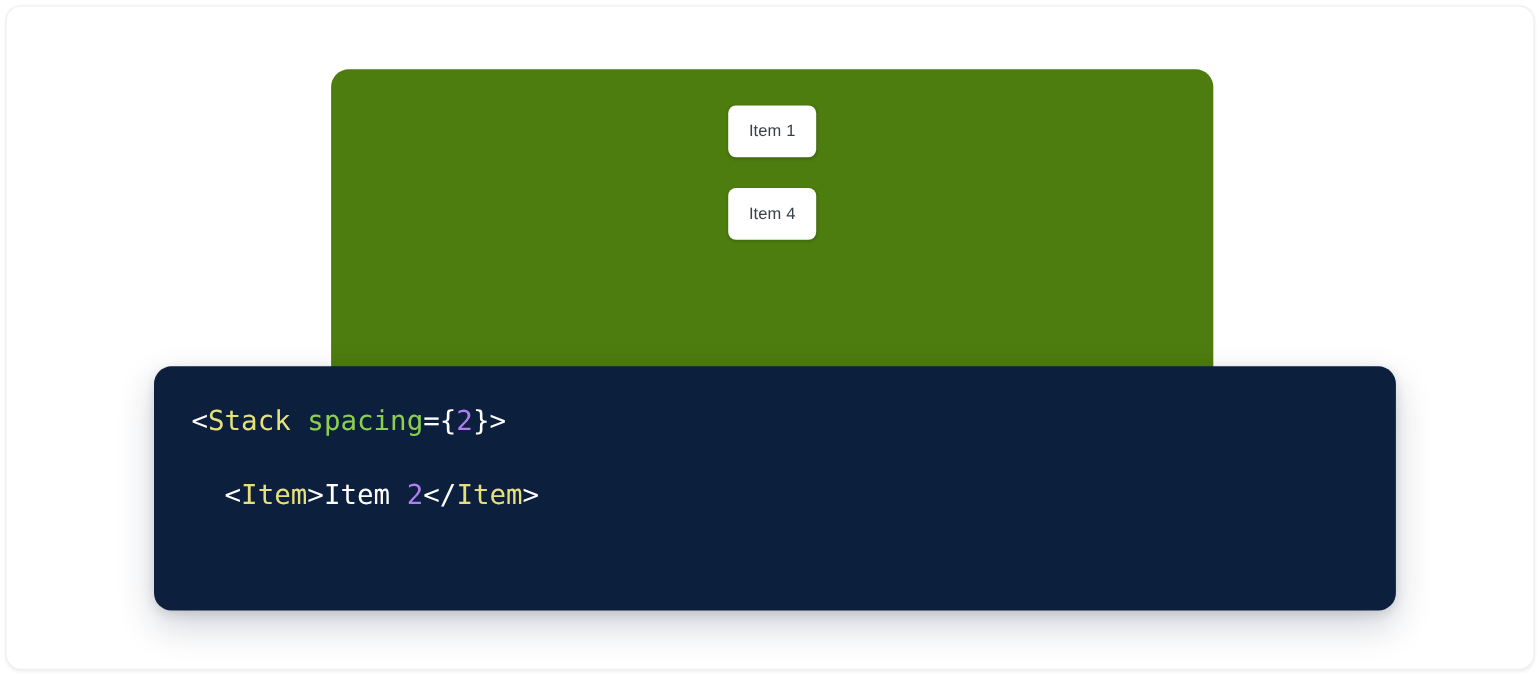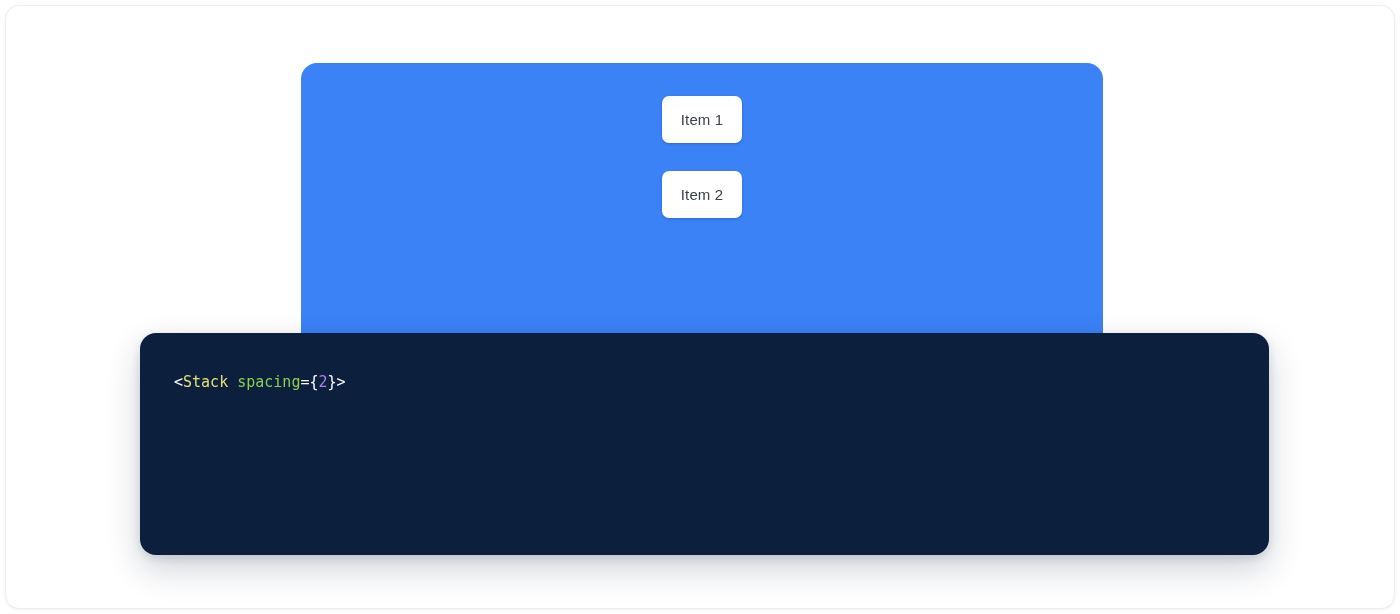--- a/index.html
+++ b/index.html
@@ -34,21 +34,21 @@
     overflow: hidden;
   }
 
   
   .preview-surface {
     position: absolute;
     left: 295px;
     top: 57px;
     width: 802px;
     height: 330px;
-    background: #3b82f6;
+    background: #4d7c0f;
     border-radius: 16px;
   }
 
   
   .stack {
     position: absolute;
     left: 0;
     top: 33px;
     width: 802px;
     display: flex;
@@ -84,21 +84,21 @@
     background: #0c1f3d;
     border-radius: 16px;
     box-shadow: 0 14px 34px rgba(12, 31, 61, 0.20),
                 0 3px 10px rgba(12, 31, 61, 0.12);
     padding: 33px 0 0 34px;
     overflow: hidden;
   }
 
   .code-block {
     font-family: "DejaVu Sans Mono", "Liberation Mono", monospace;
-    font-size: 15px;
+    font-size: 25px;
     line-height: 33.6px;
     white-space: pre;
     color: #ffffff;
     letter-spacing: 0px;
   }
 
   .code-line { display: block; height: 33.6px; }
 
   
   .tok-punct  { color: #ffffff; }
@@ -112,25 +112,26 @@
 
 <div id="page-root">
   <div class="page-frame">
 
     <div class="preview-surface">
       <div class="stack">
         <div class="stack-item">
           <span>Item 1</span>
         </div>
         <div class="stack-item">
-          <span>Item 2</span>
+          <span>Item 4</span>
         </div>
       </div>
     </div>
 
     <div class="code-panel">
       <pre class="code-block" id="code-block"><span class="code-line"><span class="tok-punct">&lt;</span><span class="tok-tag">Stack</span><span class="tok-text"> </span><span class="tok-attr">spacing</span><span class="tok-punct">={</span><span class="tok-num">2</span><span class="tok-punct">}&gt;</span></span>
+<span class="code-line">  <span class="tok-punct">&lt;</span><span class="tok-tag">Item</span><span class="tok-punct">&gt;</span><span class="tok-text">Item </span><span class="tok-num">2</span><span class="tok-punct">&lt;/</span><span class="tok-tag">Item</span><span class="tok-punct">&gt;</span></span>
 
 </pre>
     </div>
 
   </div>
 </div>
 
 </body></html>

